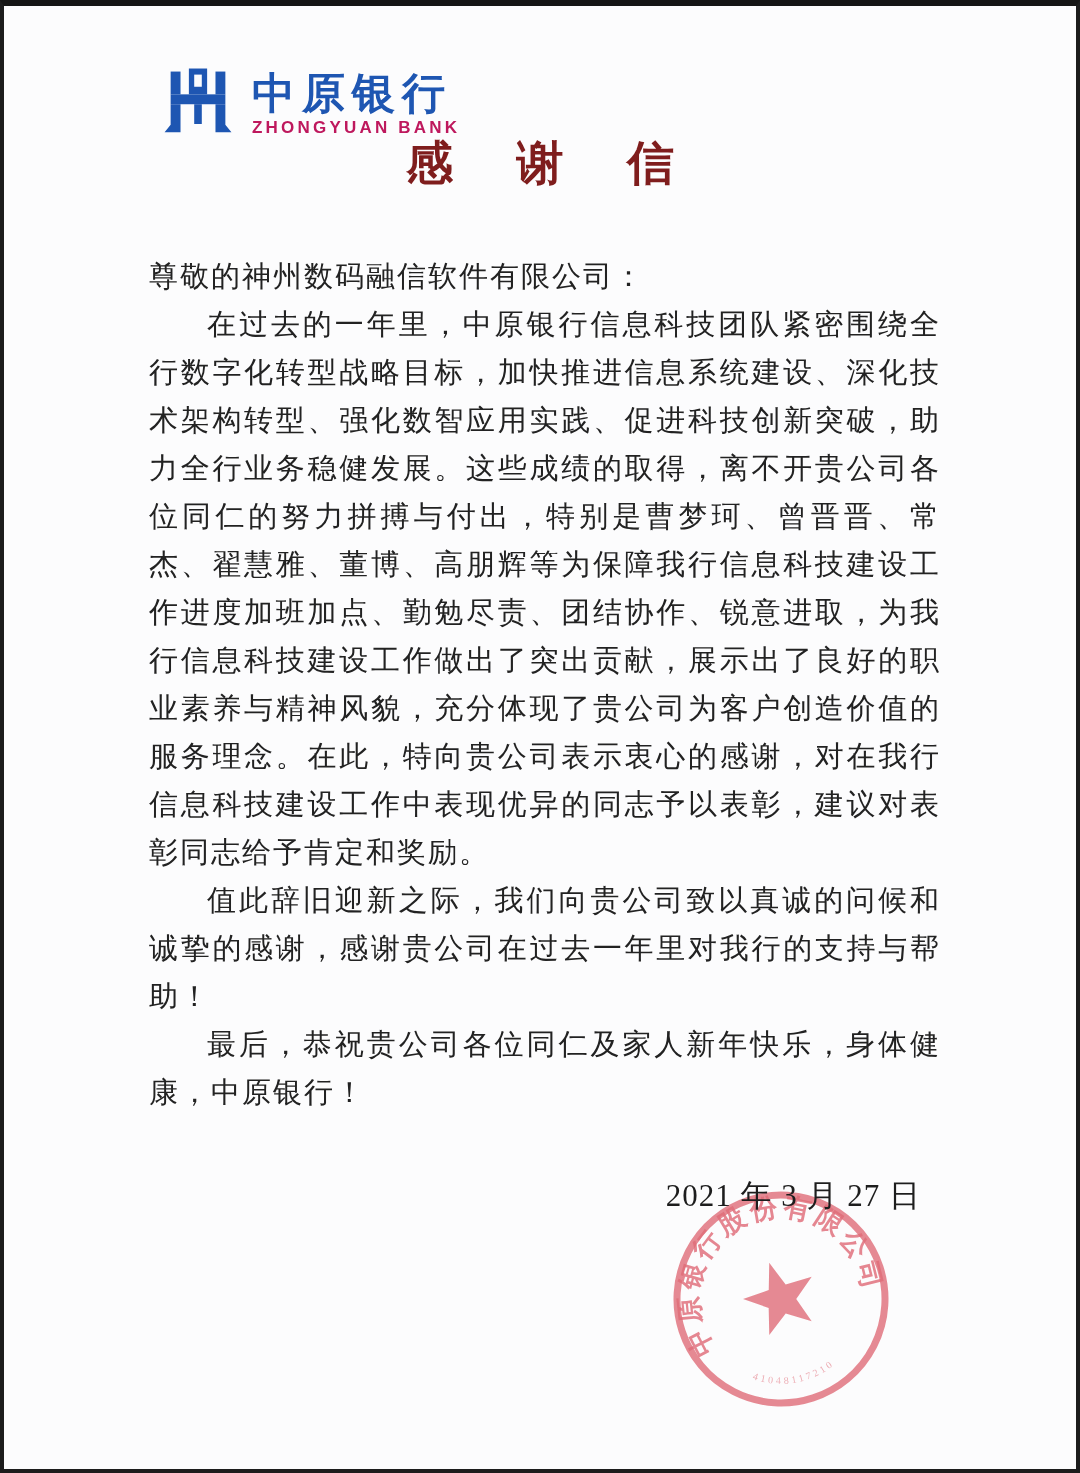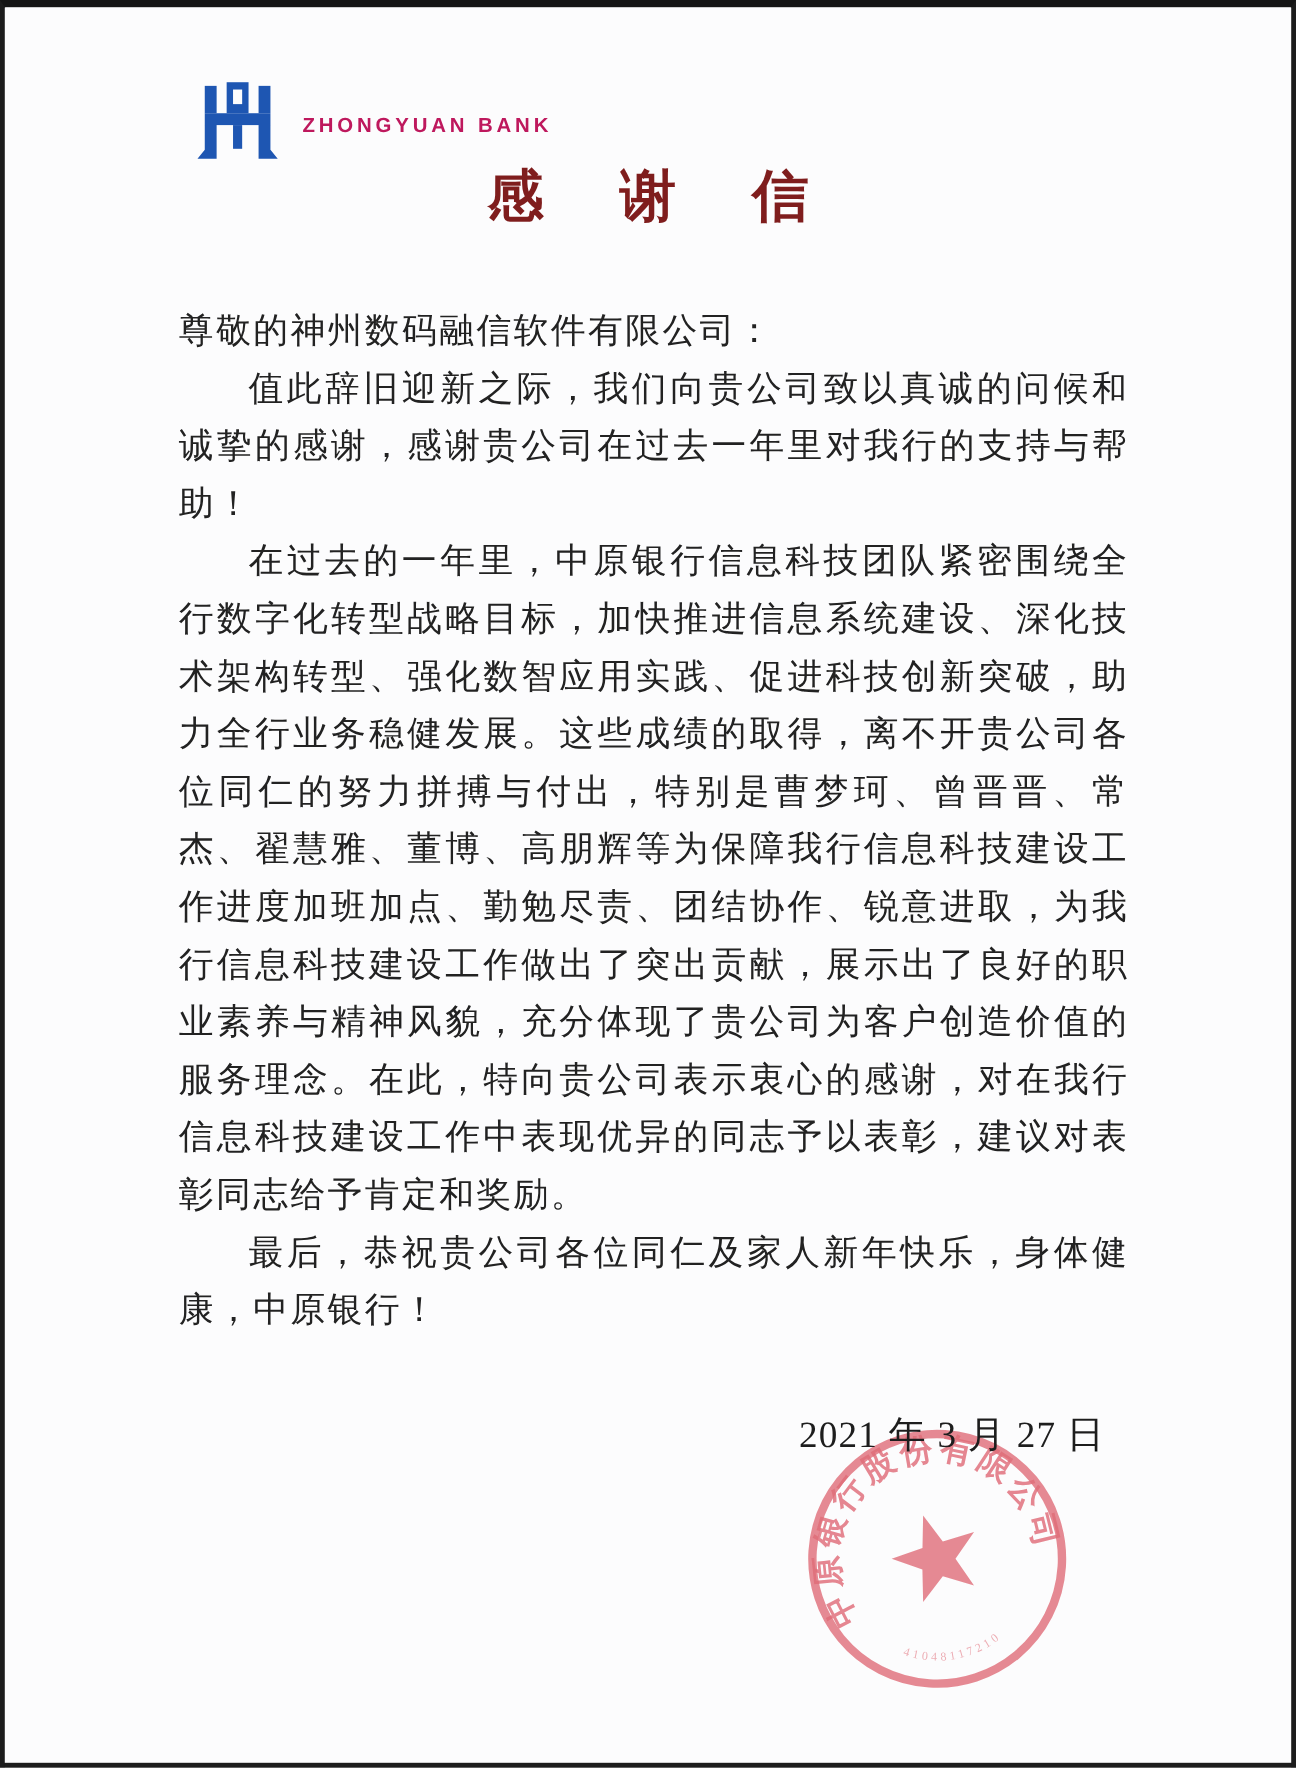--- a/index.html
+++ b/index.html
@@ -79,30 +79,31 @@
         <rect x="73" y="6" width="13" height="30"></rect>
         <rect x="38" y="2" width="24" height="34"></rect>
         <rect x="14" y="36" width="72" height="13"></rect>
         <path d="M14 49 h13 v37 h-21 l8 -10 z"></path>
         <path d="M86 49 h-13 v37 h21 l-8 -10 z"></path>
         <rect x="45" y="49" width="10" height="26"></rect>
       </g>
       <rect x="45" y="10" width="10" height="16" fill="#fcfcfd"></rect>
     </svg>
     <div class="names">
+      <div class="cn">中原银行</div>
       <div class="en">ZHONGYUAN BANK</div>
     </div>
   </div>
 
   <div class="title">感 谢 信</div>
 
   <div class="letter">
     <p>尊敬的神州数码融信软件有限公司：</p>
+    <p class="indent">在过去的一年里，中原银行信息科技团队紧密围绕全行数字化转型战略目标，加快推进信息系统建设、深化技术架构转型、强化数智应用实践、促进科技创新突破，助力全行业务稳健发展。这些成绩的取得，离不开贵公司各位同仁的努力拼搏与付出，特别是曹梦珂、曾晋晋、常杰、翟慧雅、董博、高朋辉等为保障我行信息科技建设工作进度加班加点、勤勉尽责、团结协作、锐意进取，为我行信息科技建设工作做出了突出贡献，展示出了良好的职业素养与精神风貌，充分体现了贵公司为客户创造价值的服务理念。在此，特向贵公司表示衷心的感谢，对在我行信息科技建设工作中表现优异的同志予以表彰，建议对表彰同志给予肯定和奖励。</p>
     <p class="indent">值此辞旧迎新之际，我们向贵公司致以真诚的问候和诚挚的感谢，感谢贵公司在过去一年里对我行的支持与帮助！</p>
-    <p class="indent">在过去的一年里，中原银行信息科技团队紧密围绕全行数字化转型战略目标，加快推进信息系统建设、深化技术架构转型、强化数智应用实践、促进科技创新突破，助力全行业务稳健发展。这些成绩的取得，离不开贵公司各位同仁的努力拼搏与付出，特别是曹梦珂、曾晋晋、常杰、翟慧雅、董博、高朋辉等为保障我行信息科技建设工作进度加班加点、勤勉尽责、团结协作、锐意进取，为我行信息科技建设工作做出了突出贡献，展示出了良好的职业素养与精神风貌，充分体现了贵公司为客户创造价值的服务理念。在此，特向贵公司表示衷心的感谢，对在我行信息科技建设工作中表现优异的同志予以表彰，建议对表彰同志给予肯定和奖励。</p>
     <p class="indent">最后，恭祝贵公司各位同仁及家人新年快乐，身体健康，中原银行！</p>
     <div class="date-line">2021 年 3 月 27 日</div>
   </div>
 
   <svg class="seal" viewBox="-129 -129 258 258" aria-hidden="true">
     <defs>
       <path id="sealTopArc" d="M -77 30 A 82.7 82.7 0 1 1 77 30" fill="none"></path>
       <path id="sealBottomArc" d="M -58 62 A 85 85 0 0 0 58 62" fill="none"></path>
     </defs>
     <circle cx="0" cy="0" r="104" fill="none" stroke="#df5a67" stroke-width="7" opacity="0.8"></circle>

